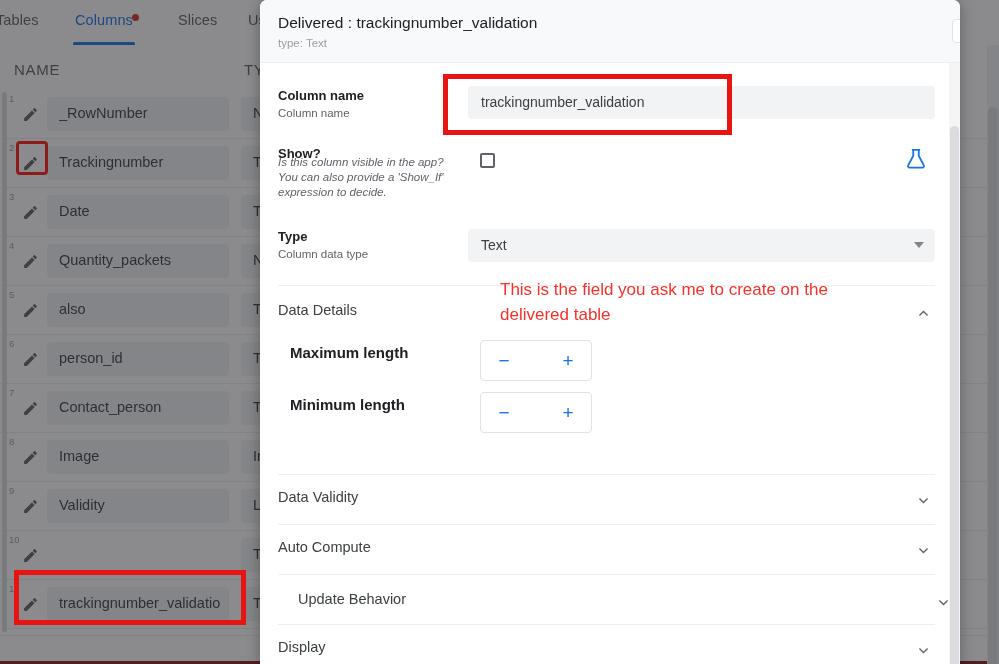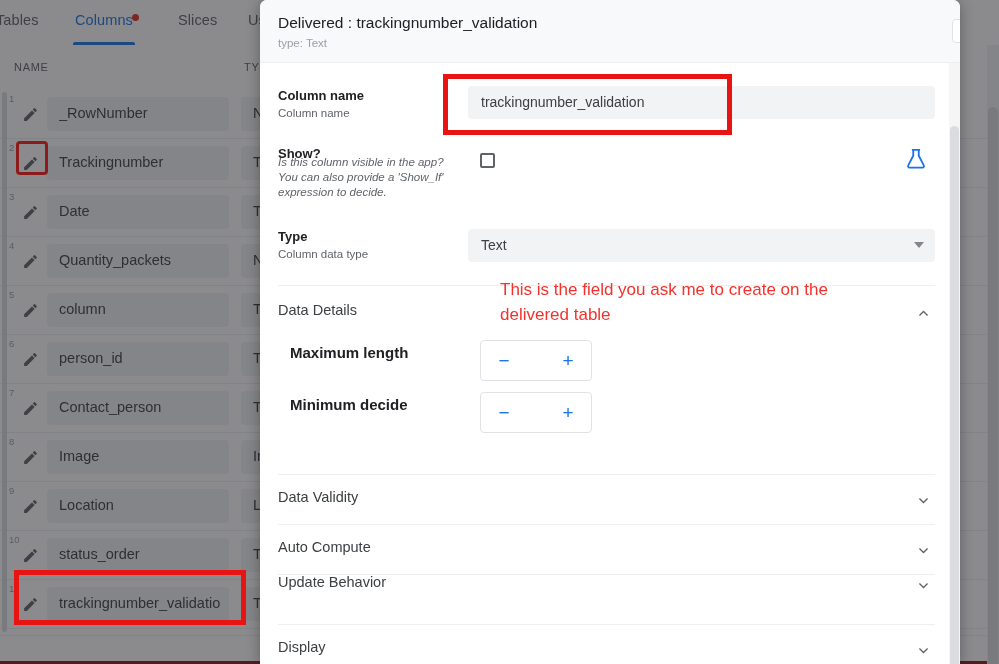--- a/index.html
+++ b/index.html
@@ -60,21 +60,21 @@
   .col-header {
     position: absolute;
     left: 0; top: 45px;
     width: 999px; height: 45px;
     background: #ffffff;
     border-bottom: 1px solid #e8eaed;
   }
   .col-header .h-label {
     position: absolute;
     top: 16px;
-    font-size: 11px;
+    font-size: 15px;
     color: #5f6368;
     letter-spacing: .7px;
   }
 
   .rows-area {
     position: absolute;
     left: 0; top: 90px;
     width: 999px; height: 545px;
     background: #ffffff;
   }
@@ -513,21 +513,21 @@
       </div>
 
       <div class="row" style="top:196px;">
         <div class="row-idx">5</div>
         <div class="pencil-btn">
           <svg width="17" height="17" viewBox="0 0 24 24">
               <path fill="#5f6368" d="M3 17.25V21h3.75L17.81 9.94l-3.75-3.75L3 17.25zM20.71 7.04a1 1 0 0 0 0-1.41l-2.34-2.34a1 1 0 0 0-1.41 0l-1.83 1.83 3.75 3.75 1.83-1.83z"></path>
             </svg>
         </div>
         <div class="name-chip">
-            <span>column</span>
+            <span>also</span>
           </div>
         <div class="type-chip">
             <span>T</span>
           </div>
       </div>
 
       <div class="row" style="top:245px;">
         <div class="row-idx">6</div>
         <div class="pencil-btn">
           <svg width="17" height="17" viewBox="0 0 24 24">
@@ -573,37 +573,34 @@
       </div>
 
       <div class="row" style="top:392px;">
         <div class="row-idx">9</div>
         <div class="pencil-btn">
           <svg width="17" height="17" viewBox="0 0 24 24">
               <path fill="#5f6368" d="M3 17.25V21h3.75L17.81 9.94l-3.75-3.75L3 17.25zM20.71 7.04a1 1 0 0 0 0-1.41l-2.34-2.34a1 1 0 0 0-1.41 0l-1.83 1.83 3.75 3.75 1.83-1.83z"></path>
             </svg>
         </div>
         <div class="name-chip">
-            <span>Location</span>
+            <span>Validity</span>
           </div>
         <div class="type-chip">
             <span>L</span>
           </div>
       </div>
 
       <div class="row" style="top:441px;">
         <div class="row-idx">10</div>
         <div class="pencil-btn">
           <svg width="17" height="17" viewBox="0 0 24 24">
               <path fill="#5f6368" d="M3 17.25V21h3.75L17.81 9.94l-3.75-3.75L3 17.25zM20.71 7.04a1 1 0 0 0 0-1.41l-2.34-2.34a1 1 0 0 0-1.41 0l-1.83 1.83 3.75 3.75 1.83-1.83z"></path>
             </svg>
         </div>
-        <div class="name-chip">
-            <span>status_order</span>
-          </div>
         <div class="type-chip">
             <span>T</span>
           </div>
       </div>
 
       <div class="row" style="top:490px;">
         <div class="row-idx">11</div>
         <div class="pencil-btn">
           <svg width="17" height="17" viewBox="0 0 24 24">
               <path fill="#5f6368" d="M3 17.25V21h3.75L17.81 9.94l-3.75-3.75L3 17.25zM20.71 7.04a1 1 0 0 0 0-1.41l-2.34-2.34a1 1 0 0 0-1.41 0l-1.83 1.83 3.75 3.75 1.83-1.83z"></path>
@@ -685,21 +682,21 @@
             </svg>
         </div>
       </div>
 
       <div class="sub-label" style="top:281px;">Maximum length</div>
       <div class="stepper" style="top:277px;">
         <div class="minus">−</div>
         <div class="plus">+</div>
       </div>
 
-      <div class="sub-label" style="top:333px;">Minimum decide</div>
+      <div class="sub-label" style="top:333px;">Minimum length</div>
       <div class="stepper" style="top:329px;">
         <div class="minus">−</div>
         <div class="plus">+</div>
       </div>
 
       <div class="divider" style="top:411px;"></div>
 
       <div class="section-row" style="top:411px;">
         <div class="section-title">Data Validity</div>
         <div class="chev">
@@ -713,21 +710,21 @@
       <div class="section-row" style="top:461px;">
         <div class="section-title">Auto Compute</div>
         <div class="chev">
           <svg width="13" height="13" viewBox="0 0 16 16">
               <path fill="none" stroke="#5f6368" stroke-width="1.6" d="M3 5.5 L8 10.5 L13 5.5"></path>
             </svg>
         </div>
       </div>
       <div class="divider" style="top:511px;"></div>
 
-      <div class="section-row" style="top:496px;">
+      <div class="section-row" style="top:513px;margin-left:20px;">
         <div class="section-title">Update Behavior</div>
         <div class="chev">
           <svg width="13" height="13" viewBox="0 0 16 16">
               <path fill="none" stroke="#5f6368" stroke-width="1.6" d="M3 5.5 L8 10.5 L13 5.5"></path>
             </svg>
         </div>
       </div>
       <div class="divider" style="top:561px;"></div>
 
       <div class="section-row" style="top:561px;">

